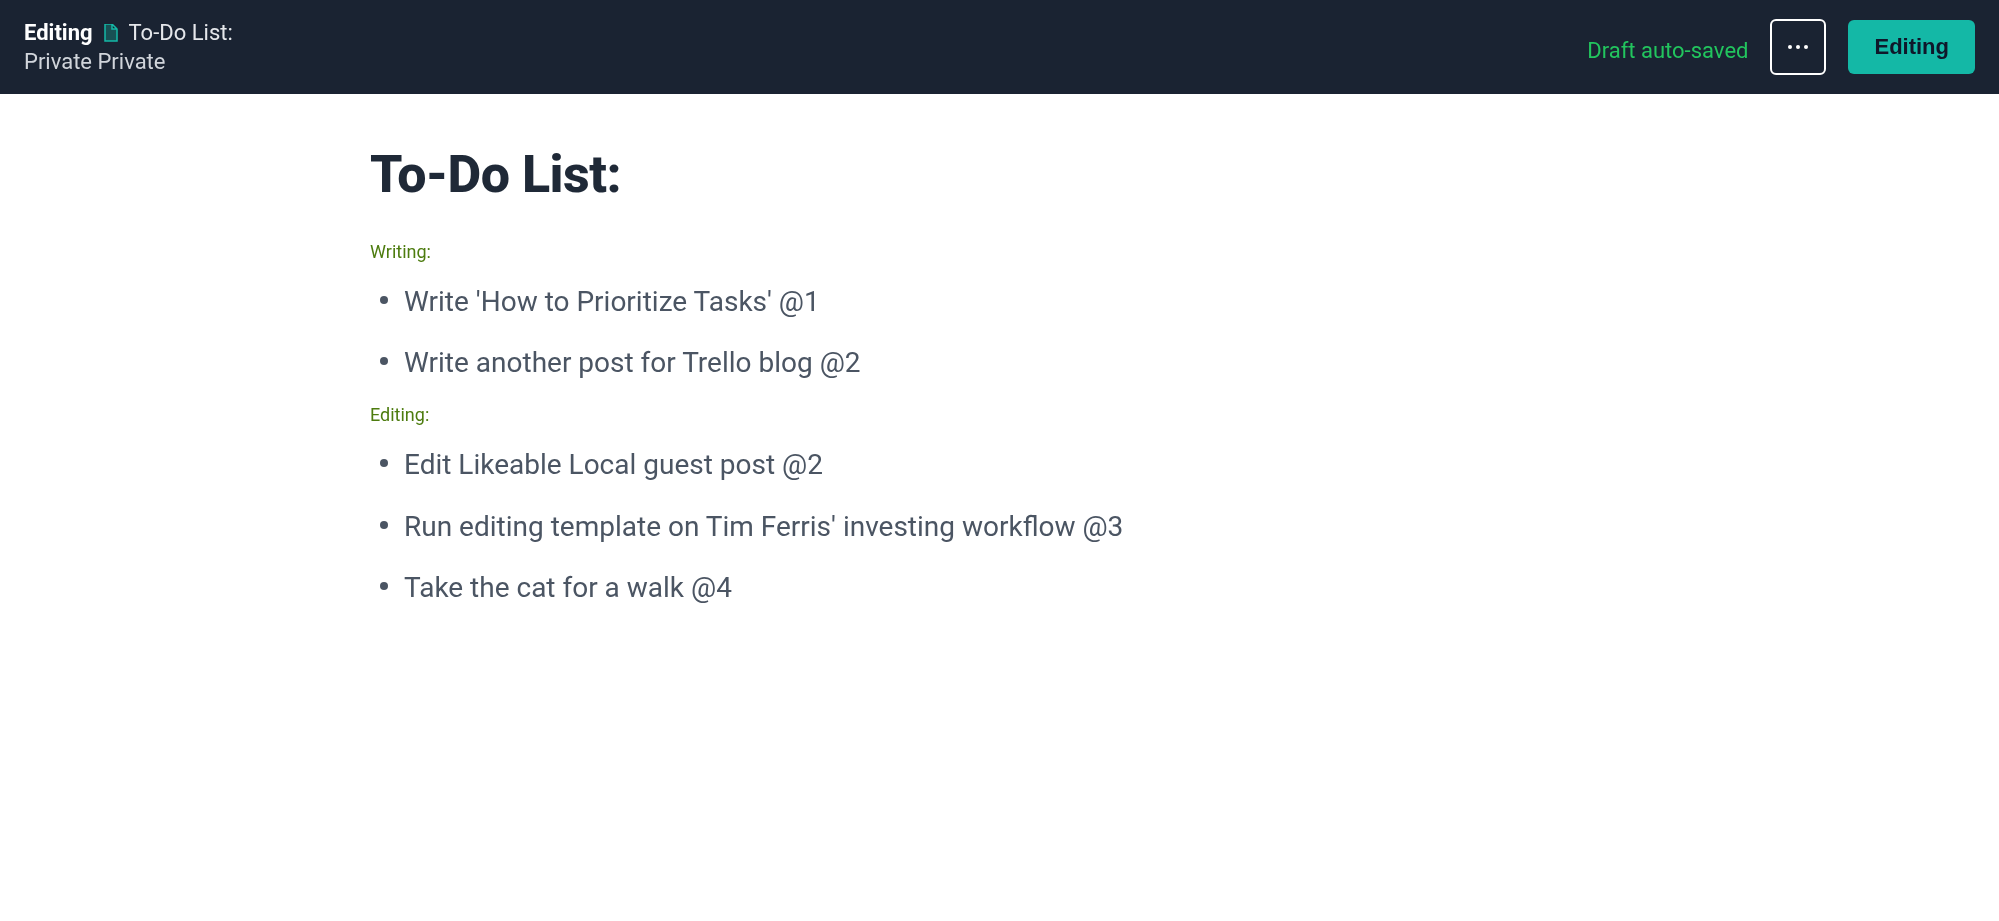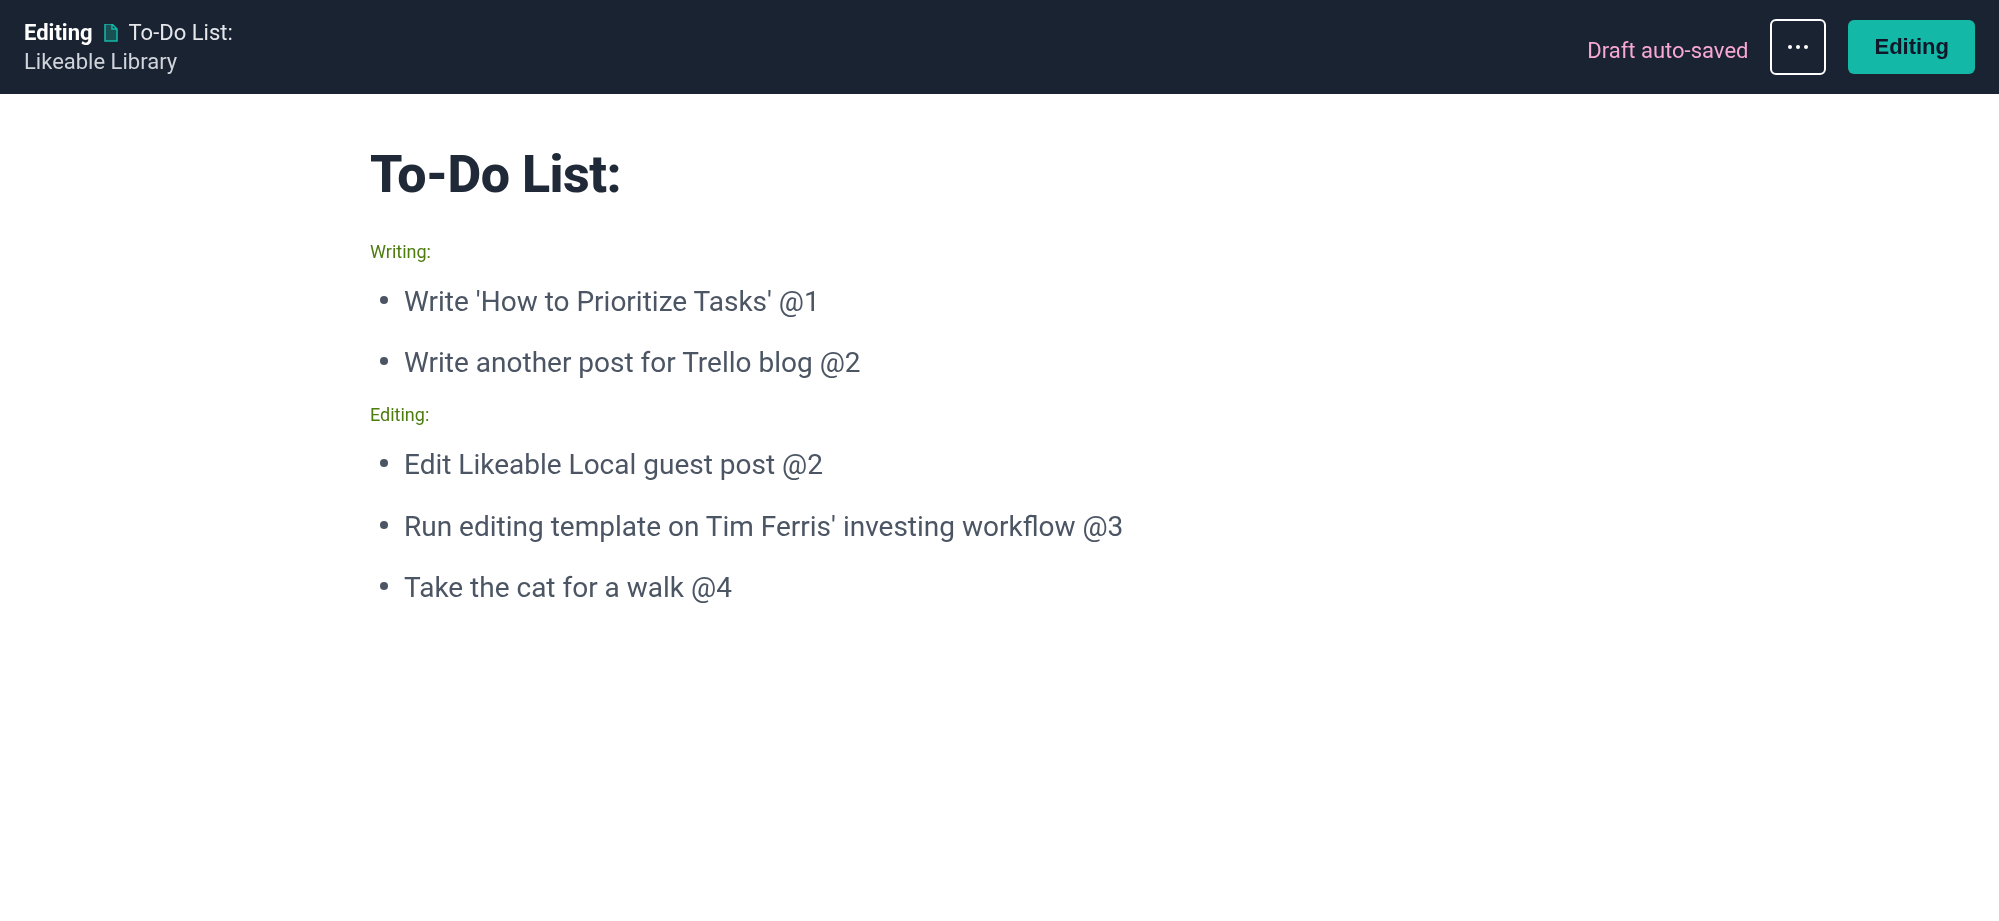--- a/index.html
+++ b/index.html
@@ -51,21 +51,21 @@
       color: #d1d5db;
       font-weight: 400;
     }
     .header-right {
       display: flex;
       align-items: center;
       gap: 22px;
     }
     .draft-saved {
       font-size: 22px;
-      color: #f9a8d4;
+      color: #22c55e;
       margin-top: 6px;
     }
     .more-button {
       width: 56px;
       height: 56px;
       border: 2px solid #ffffff;
       border-radius: 6px;
       background: transparent;
       display: flex;
       align-items: center;
@@ -142,21 +142,21 @@
   <div class="header-left">
     <div class="header-top-row">
       <span class="editing-label">Editing</span>
       <span class="doc-icon">
         <svg width="15" height="18" viewBox="0 0 15 18" fill="currentColor">
           <path d="M2 0 L9 0 L14 5 L14 17 L2 17 Z M9 0 L9 5 L14 5" stroke="currentColor" stroke-width="1.5" fill="currentColor" fill-opacity="0.3"></path>
         </svg>
       </span>
       <span class="doc-title">To-Do List:</span>
     </div>
-    <div class="library-label">Likeable Library</div>
+    <div class="library-label">Private Private</div>
   </div>
   <div class="header-right">
     <span class="draft-saved">Draft auto-saved</span>
     <button class="more-button">
       <span class="dots">
         <span class="dot"></span>
         <span class="dot"></span>
         <span class="dot"></span>
       </span>
     </button>

